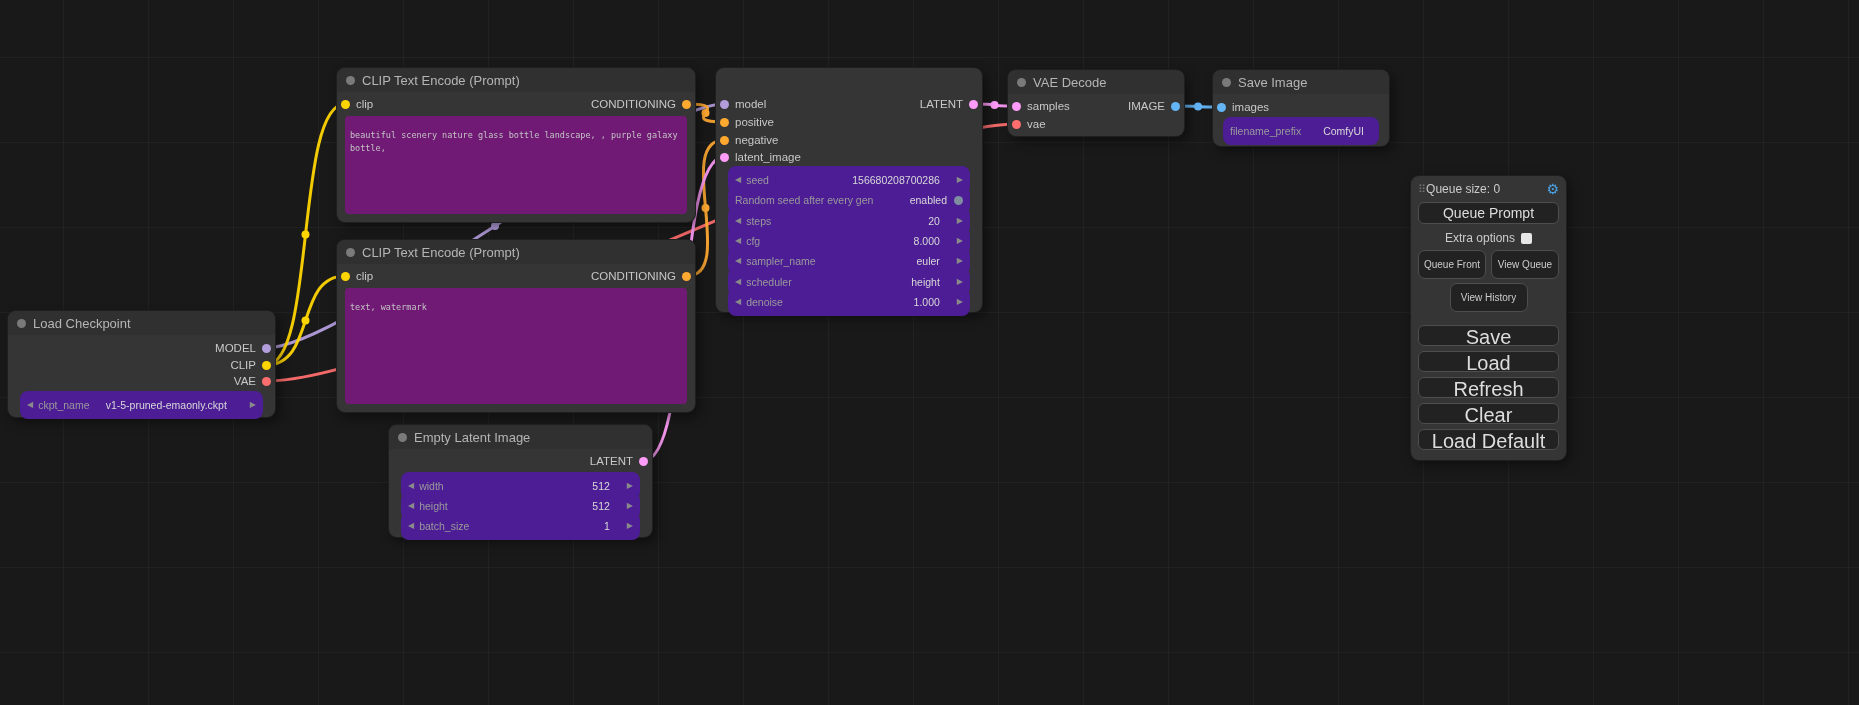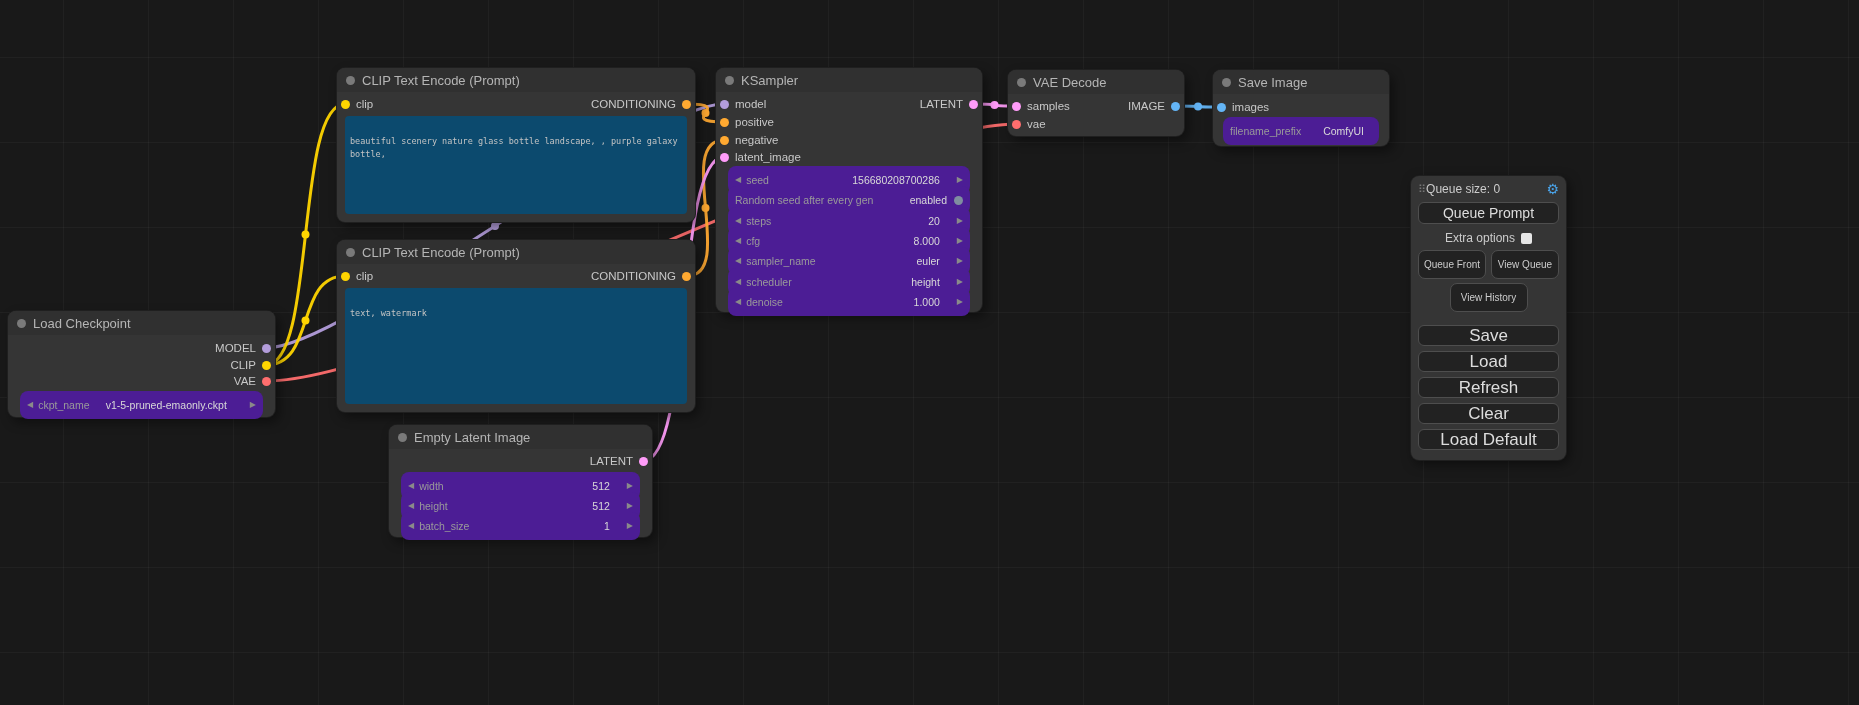--- a/index.html
+++ b/index.html
@@ -31,42 +31,42 @@
 
   .widget{position:absolute;left:12px;right:12px;height:28px;background:#4c1d95;
     border-radius:8px;display:flex;align-items:center;padding:0 7px;gap:5px;
     font-size:10.5px;color:#9a9a9a;white-space:nowrap;cursor:pointer}
   .arrow{color:#8a8a8a;font-size:8px;line-height:1;flex:none}
   .w-label{color:#9a9a9a}
   .w-value{flex:1;text-align:right;color:#d8d8d8;margin-right:12px;overflow:hidden}
   .widget.toggle .w-value{margin-right:2px}
   .toggle-dot{width:9px;height:9px;border-radius:50%;background:#7f8da0;flex:none}
 
-  .prompt-text{position:absolute;left:8px;right:8px;top:48px;bottom:8px;background:#0c4a6e;
-    border-radius:4px;padding:19px 5px;color:#c4c4c4;font-family:"DejaVu Sans Mono",monospace;
+  .prompt-text{position:absolute;left:8px;right:8px;top:48px;bottom:8px;background:#701a75;
+    border-radius:4px;padding:13px 5px;color:#c4c4c4;font-family:"DejaVu Sans Mono",monospace;
     font-size:8.5px;line-height:1.55;white-space:pre-wrap;word-break:break-word;cursor:text}
 
   .queue-panel{position:absolute;left:1411px;top:176px;width:155px;z-index:3;
     background:#353535;border-radius:8px;padding:4px 7px 8px;
     box-shadow:0 0 0 1px #1f1f1f,3px 4px 12px rgba(0,0,0,.5);display:flex;flex-direction:column}
   .qp-header{display:flex;align-items:center;height:18px;margin-bottom:2px}
   .drag-handle{color:#777;font-size:11px;cursor:move}
   .qp-title{flex:1;text-align:left;color:#ccc;font-size:12px}
   .gear{color:#4aa3e8;font-size:14px;cursor:pointer}
   .btn{background:#222;border:1px solid #4e4e4e;color:#ddd;border-radius:6px;
     font-family:"Liberation Sans",sans-serif;cursor:pointer;display:block;width:100%}
   .btn-queue{height:22px;font-size:14px;margin:2px 0 4px}
   .extra-row{display:flex;align-items:center;justify-content:center;gap:6px;
     color:#ccc;font-size:12px;height:16px;margin:2px 0}
   .checkbox{width:11px;height:11px;background:#e6e6e6;border-radius:2px;cursor:pointer;flex:none}
   .small-row{display:flex;gap:5px;margin:2px 0;justify-content:center}
   .btn-small{flex:1;height:29px;font-size:10px;border-radius:7px;padding:0;color:#ccc;line-height:10px}
   .vh{flex:0 0 78px}
   .qp-spacer{height:8px}
-  .btn-big{height:21px;font-size:17px;margin:2.5px 0}
+  .btn-big{height:21px;font-size:20px;margin:2.5px 0}
 </style>
 </head>
 <body>
 
 <div class="grid"></div>
 
 <svg class="wires" width="1859" height="705" viewBox="0 0 1859 705">
   <path class="st-model" d="M266,348 C346,348 644,104 724,104"></path>
   <path class="st-clip" d="M266,365 C316,365 295,104 345,104"></path>
   <path class="st-clip" d="M266,365 C316,365 295,276 345,276"></path>
@@ -167,24 +167,20 @@
   </div>
   <div class="widget" style="top:87px">
     <span class="arrow">◀</span>
     <span class="w-label">batch_size</span>
     <span class="w-value">1</span>
     <span class="arrow">▶</span>
   </div>
 </div>
 
 <div class="node" style="left:716px;top:68px;width:266px;height:244px">
-  <div class="node-title">
-    <span class="collapse-dot"></span>
-    <span>KSampler</span>
-  </div>
   <div class="slot in" style="top:29px">
     <span class="dot c-model"></span>
     <span>model</span>
   </div>
   <div class="slot out" style="top:29px">
     <span>LATENT</span>
     <span class="dot c-latent"></span>
   </div>
   <div class="slot in" style="top:47px">
     <span class="dot c-cond"></span>

